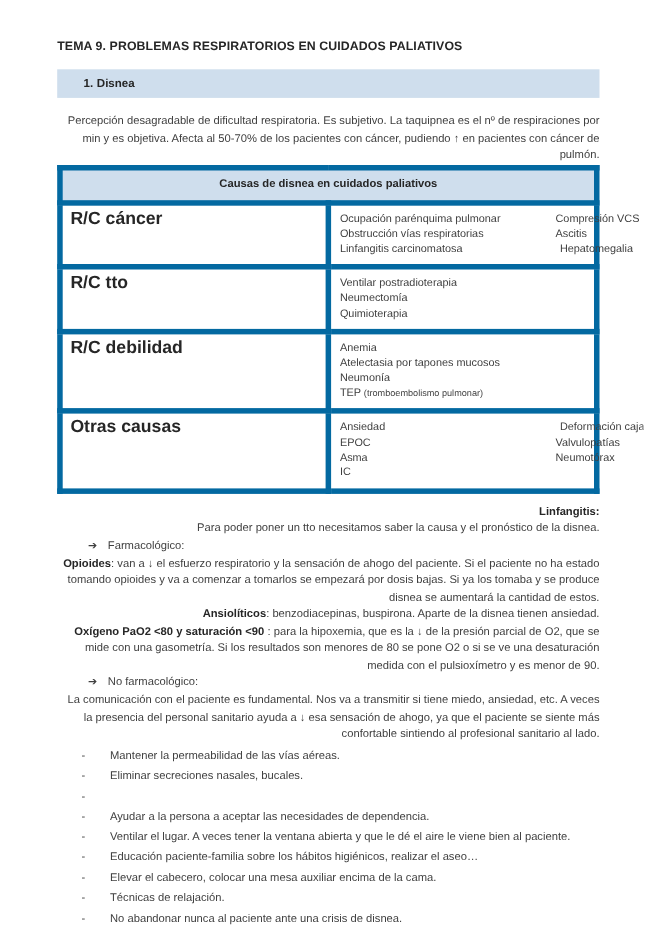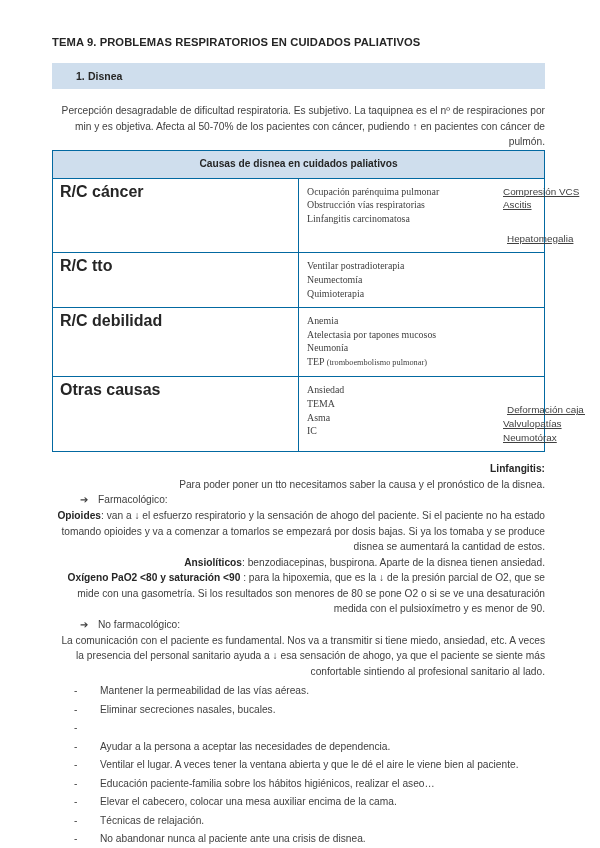--- a/index.html
+++ b/index.html
@@ -75,21 +75,21 @@
   
   table.causes {
     width: 100%;
     border-collapse: collapse;
     table-layout: fixed;
     margin: 0 0 9px 0;
     background: #ffffff;
   }
   table.causes th,
   table.causes td {
-    border: 1px solid #0369a1;
+    border: 5px solid #0369a1;
     vertical-align: top;
     padding: 6px 8px 7px 8px;
     font-size: 9.9px;
     line-height: 13.6px;
     color: #3f3f3f;
     font-weight: normal;
   }
   table.causes th.thead {
     background: #cfdeed;
     text-align: center;
@@ -101,24 +101,24 @@
   table.causes td.rowlabel {
     width: 108px;
     font-weight: bold;
     color: #262626;
     font-size: 16px;
     padding-left: 7px;
   }
   .cellcols {
     display: flex;
   }
-  .cellcols .col-a { width: 196px; flex: 0 0 196px; font-family: Liberation Serif, serif; }
-  .cellcols .col-b { flex: 1 1 auto; text-decoration: underline; }
+  .cellcols .col-a { width: 196px; flex: 0 0 196px; }
+  .cellcols .col-b { flex: 1 1 auto; }
   .cell-line { white-space: nowrap; }
-  .cell-line.indent { padding-left: 4px; margin-top: 20px; }
+  .cell-line.indent { padding-left: 4px; }
   .small-note { font-size: 8.3px; }
 
   
   .arrow-item {
     display: flex;
     font-size: 10.2px;
     line-height: 16px;
     margin-left: 28px;
     color: #3f3f3f;
   }
@@ -210,21 +210,21 @@
             </div>
           </div>
         </td>
       </tr>
       <tr>
         <td class="rowlabel">Otras causas</td>
         <td>
           <div class="cellcols">
             <div class="col-a">
               <div class="cell-line">Ansiedad</div>
-              <div class="cell-line">TEMA</div>
+              <div class="cell-line">EPOC</div>
               <div class="cell-line">Asma</div>
               <div class="cell-line">IC</div>
             </div>
             <div class="col-b">
               <div class="cell-line indent">Deformación caja torácica</div>
               <div class="cell-line">Valvulopatías</div>
               <div class="cell-line">Neumotórax</div>
             </div>
           </div>
         </td>

